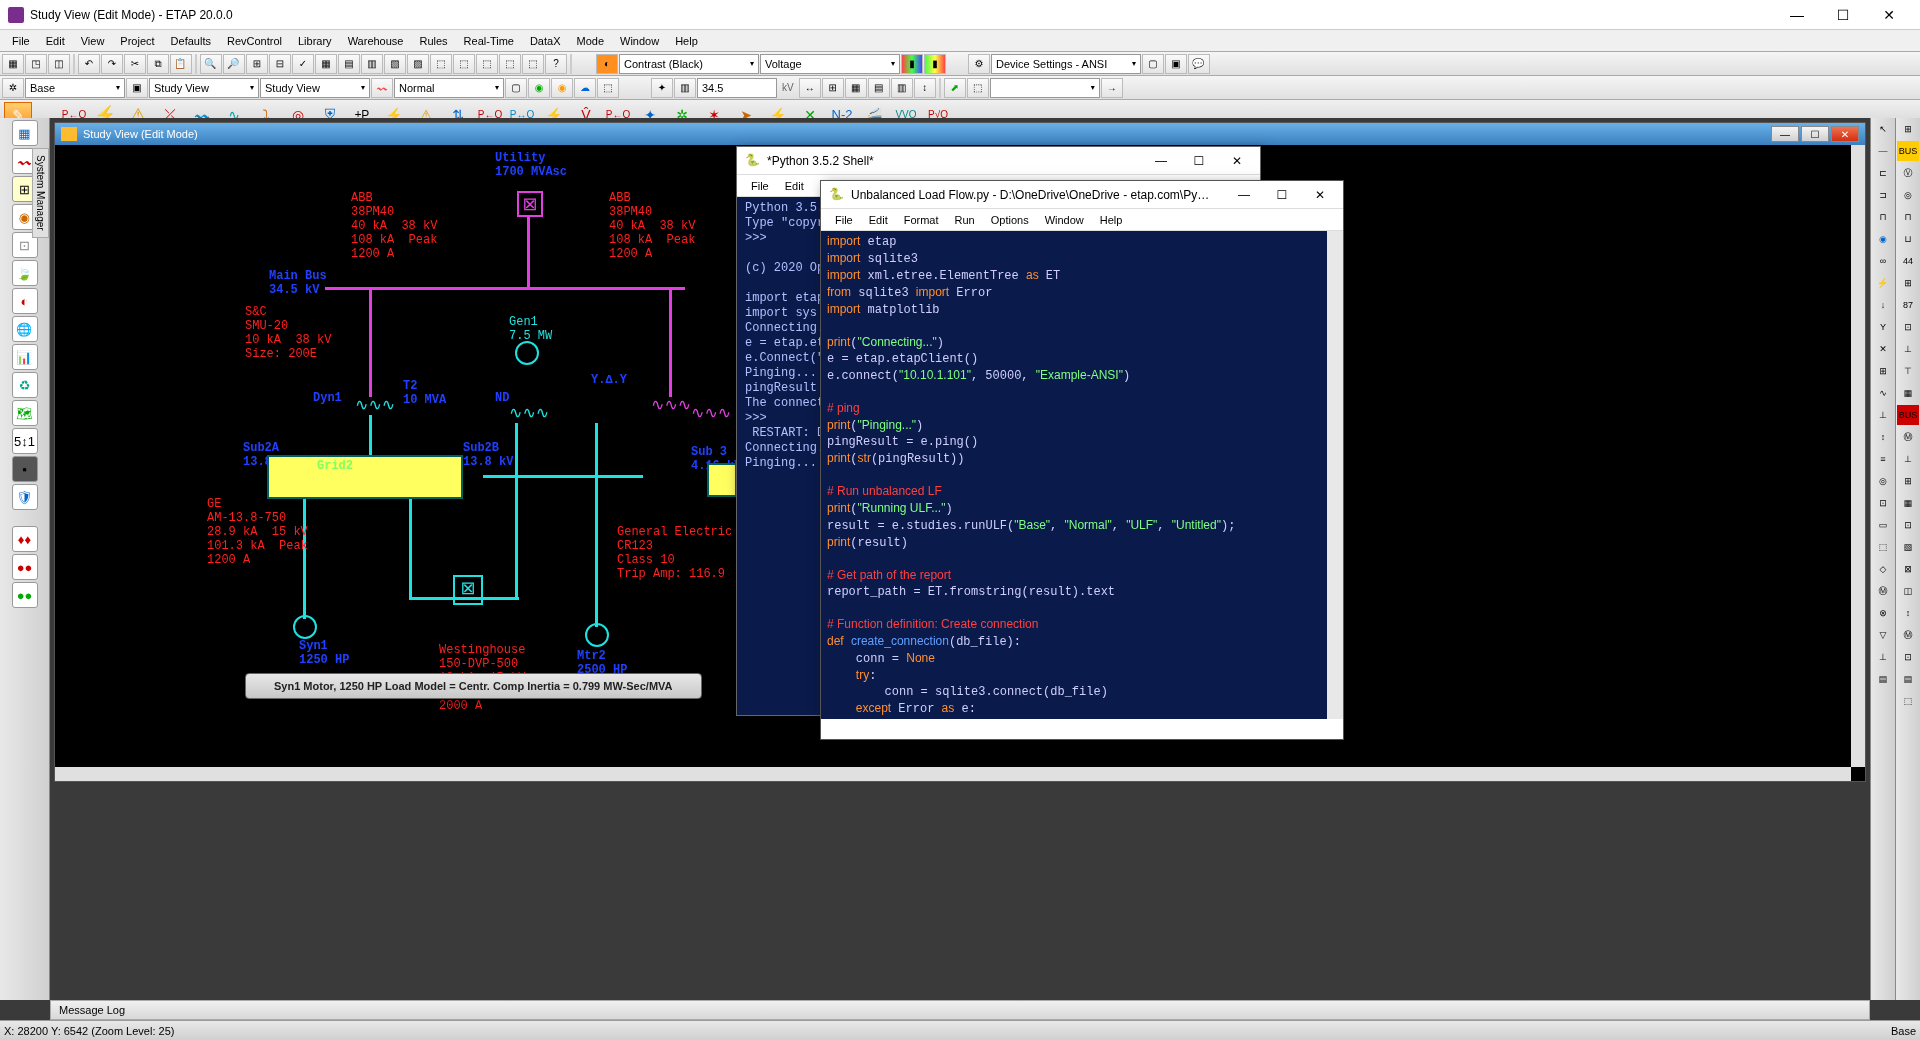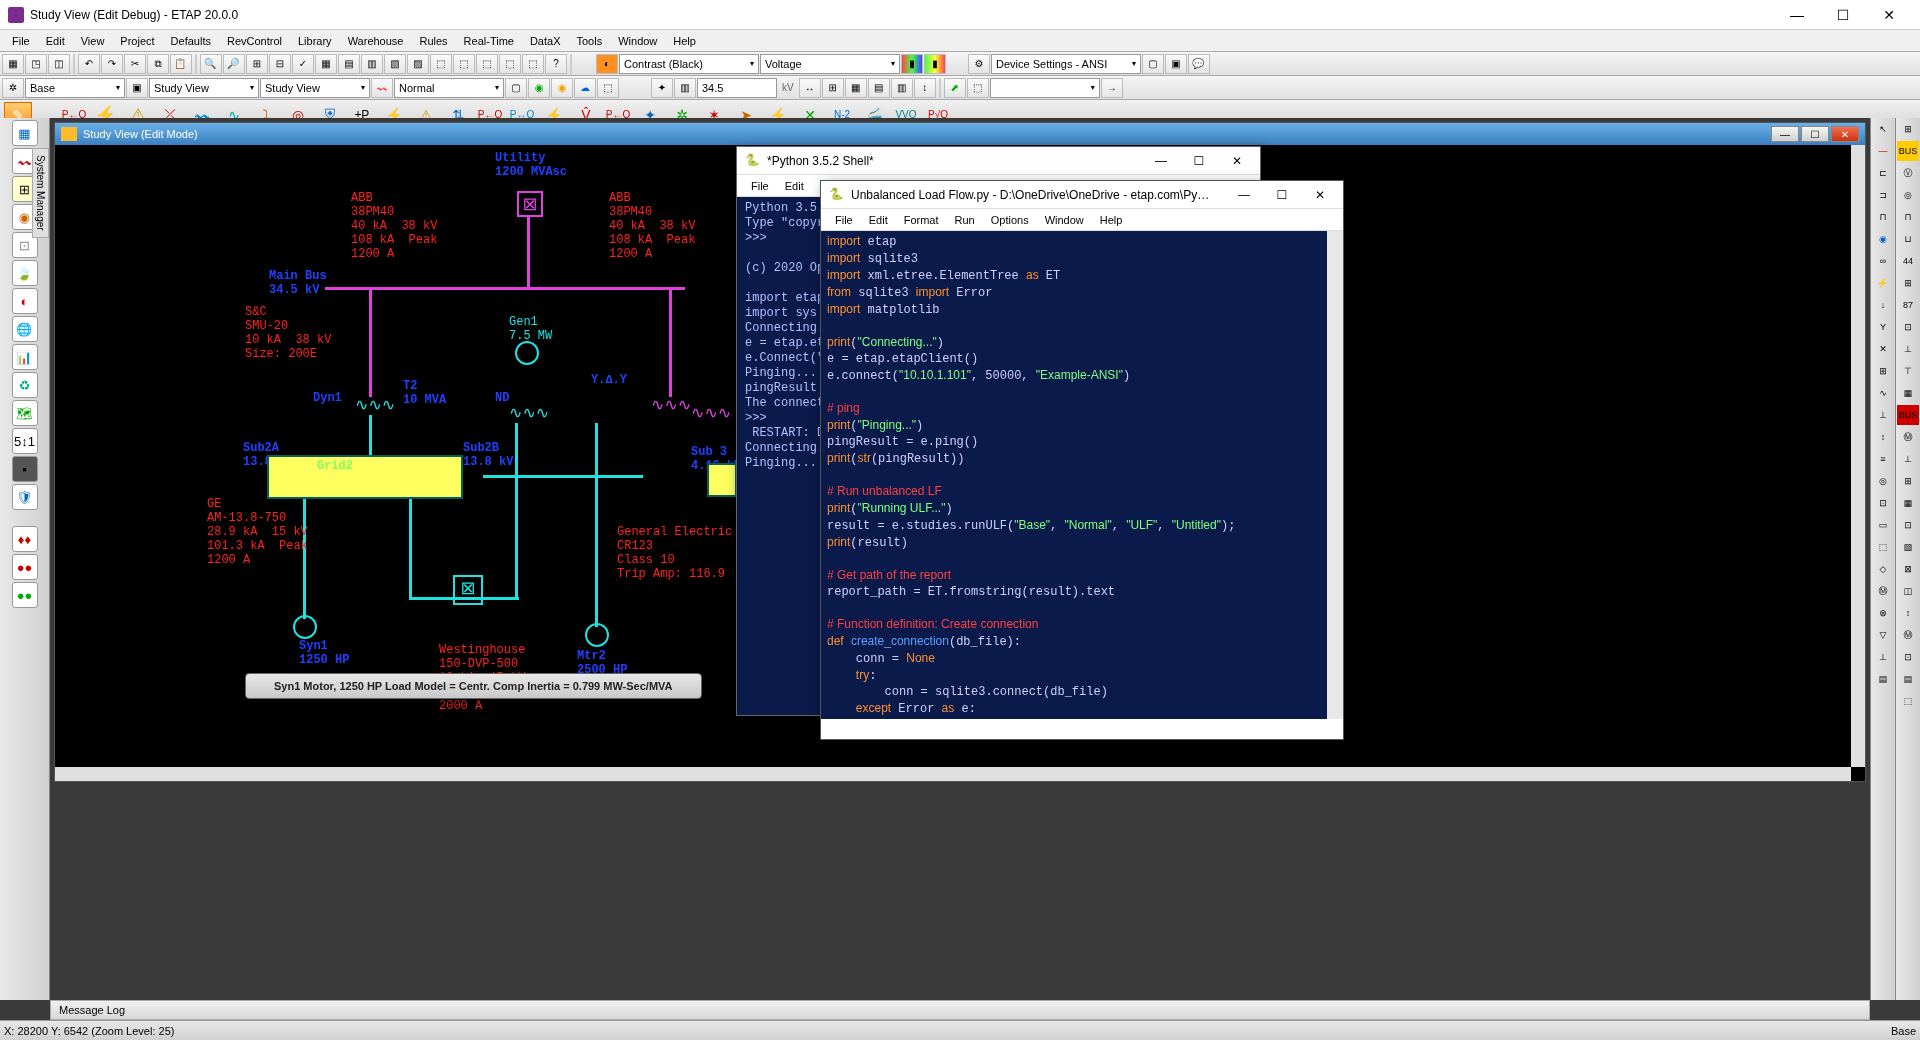--- a/index.html
+++ b/index.html
@@ -86,39 +86,39 @@
 
 
 .statusbar { position: absolute; left: 0; right: 0; bottom: 0; height: 20px; background: linear-gradient(#e8e8e8,#d0d0d0); border-top: 1px solid #999; display: flex; align-items: center; font-size: 11px; padding: 0 4px; }
 .msg-log { position: absolute; left: 50px; right: 50px; bottom: 20px; height: 20px; background: linear-gradient(#f0f0f0,#d8d8d8); border: 1px solid #aaa; display: flex; align-items: center; padding: 0 8px; font-size: 11px; }
 </style>
 </head>
 <body>
 
 <div class="titlebar">
   <div class="app-icon"></div>
-  <div class="title">Study View (Edit Debug) - ETAP 20.0.0</div>
+  <div class="title">Study View (Edit Mode) - ETAP 20.0.0</div>
   <div class="win-btn">—</div>
   <div class="win-btn">☐</div>
   <div class="win-btn">✕</div>
 </div>
 
 <div class="menubar">
   <span class="menu-item">File</span>
   <span class="menu-item">Edit</span>
   <span class="menu-item">View</span>
   <span class="menu-item">Project</span>
   <span class="menu-item">Defaults</span>
   <span class="menu-item">RevControl</span>
   <span class="menu-item">Library</span>
   <span class="menu-item">Warehouse</span>
   <span class="menu-item">Rules</span>
   <span class="menu-item">Real-Time</span>
   <span class="menu-item">DataX</span>
-  <span class="menu-item">Tools</span>
+  <span class="menu-item">Mode</span>
   <span class="menu-item">Window</span>
   <span class="menu-item">Help</span>
 </div>
 
 <div class="toolbar-row">
   <div class="tbtn">▦</div>
   <div class="tbtn">◳</div>
   <div class="tbtn">◫</div>
   <div class="tsep"></div>
   <div class="tbtn">↶</div>
@@ -234,21 +234,21 @@
   <div class="big-btn" style="color:#08c;font-size:10px">P↔Q</div>
   <div class="big-btn" style="color:#b0c">⚡</div>
   <div class="big-btn" style="color:#c00">V̂</div>
   <div class="big-btn" style="color:#c00;font-size:10px">P←Q</div>
   <div class="big-btn" style="color:#06c">✦</div>
   <div class="big-btn" style="color:#0a0">✲</div>
   <div class="big-btn" style="color:#c00">✶</div>
   <div class="big-btn" style="color:#c60">➤</div>
   <div class="big-btn" style="color:#c00">⚡</div>
   <div class="big-btn" style="color:#0a0">✕</div>
-  <div class="big-btn" style="color:#06c;font-size:10px">N-2</div>
+  <div class="big-btn" style="color:#06c;font-size:13px">N-2</div>
   <div class="big-btn">🚄</div>
   <div class="big-btn" style="color:#088;font-size:10px">VVO</div>
   <div class="big-btn" style="color:#c00;font-size:10px">P√Q</div>
 </div>
 
 <div class="left-sidebar">
   <div class="sbtn" style="color:#06c">▦</div>
   <div class="sbtn" style="color:#c00">〰</div>
   <div class="sbtn" style="background:#ffc">⊞</div>
   <div class="sbtn" style="color:#c60">◉</div>
@@ -335,21 +335,21 @@
       <span>Study View (Edit Mode)</span>
       <div class="swbtns">
         <div class="swbtn">—</div>
         <div class="swbtn">☐</div>
         <div class="swbtn close">✕</div>
       </div>
     </div>
     <div class="study-canvas">
 
       <div class="canvas-label c-blue" style="left:440px;top:6px">Utility
-1200 MVAsc</div>
+1700 MVAsc</div>
       <div class="canvas-box" style="left:462px;top:46px;width:26px;height:26px;border:2px solid #e040e0">
           <div style="color:#e040e0;text-align:center;font-size:18px">⊠</div>
         </div>
       <div class="canvas-label c-red" style="left:296px;top:46px">ABB
 38PM40
 40 kA  38 kV
 108 kA  Peak
 1200 A</div>
       <div class="canvas-label c-red" style="left:554px;top:46px">ABB
 38PM40

